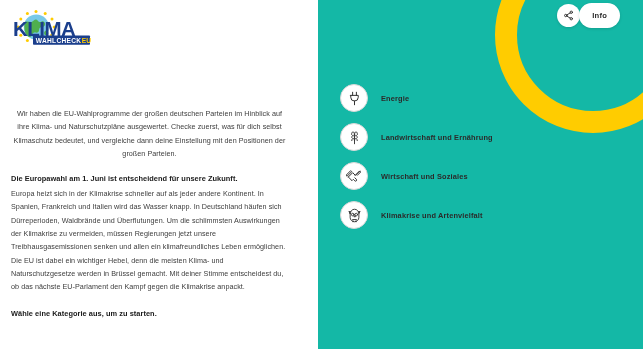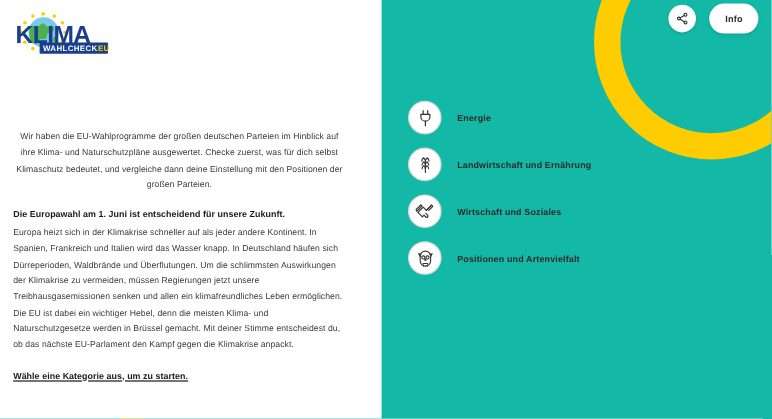--- a/index.html
+++ b/index.html
@@ -108,21 +108,20 @@
     letter-spacing: 0.05px;
     margin-top: 2px;
   }
   .cta-strong {
     font-size: 7.4px;
     font-weight: 700;
     color: #1a1a1a;
     line-height: 1.6;
     letter-spacing: 0.05px;
     margin-top: 14px;
-    text-decoration: underline;
   }
 
   
   .categories {
     position: absolute;
     left: 340px;
     top: 84px;
     z-index: 4;
     display: flex;
     flex-direction: column;
@@ -165,21 +164,21 @@
     background: #ffffff;
     box-shadow: 0 1px 3px rgba(0,0,0,0.14);
     display: flex;
     align-items: center;
     justify-content: center;
     z-index: 8;
     cursor: pointer;
   }
   .info-btn {
     position: absolute;
-    right: 11px;
+    right: 23px;
     top: 3px;
     height: 25px;
     padding: 0 13px;
     border-radius: 13px;
     background: #ffffff;
     box-shadow: 0 1px 3px rgba(0,0,0,0.14);
     display: flex;
     align-items: center;
     justify-content: center;
     z-index: 8;
@@ -288,21 +287,21 @@
           <path d="M5 9a7 7 0 0 1 14 0v6a7 7 0 0 1-14 0V9z"></path>
           <path d="M5 9 3 5.5 6.2 6.2"></path>
           <path d="M19 9l2-3.5-3.2.7"></path>
           <circle cx="9.2" cy="10.5" r="2.1"></circle>
           <circle cx="14.8" cy="10.5" r="2.1"></circle>
           <path d="M12 12.6l-1 1.4h2z"></path>
           <path d="M9 18.5h6"></path>
           <path d="M9.5 22v-1.6M14.5 22v-1.6"></path>
         </svg>
       </div>
-      <div class="cat-label">Positionen und Artenvielfalt</div>
+      <div class="cat-label">Klimakrise und Artenvielfalt</div>
     </div>
   </div>
 
   <div class="share-btn">
     <svg width="11" height="11" viewBox="0 0 24 24" fill="none" stroke="#2b2b2b" stroke-width="2" stroke-linecap="round" stroke-linejoin="round">
       <circle cx="18" cy="5" r="2.6"></circle>
       <circle cx="6" cy="12" r="2.6"></circle>
       <circle cx="18" cy="19" r="2.6"></circle>
       <path d="M8.3 10.7l7.4-4.3M8.3 13.3l7.4 4.3"></path>
     </svg>

